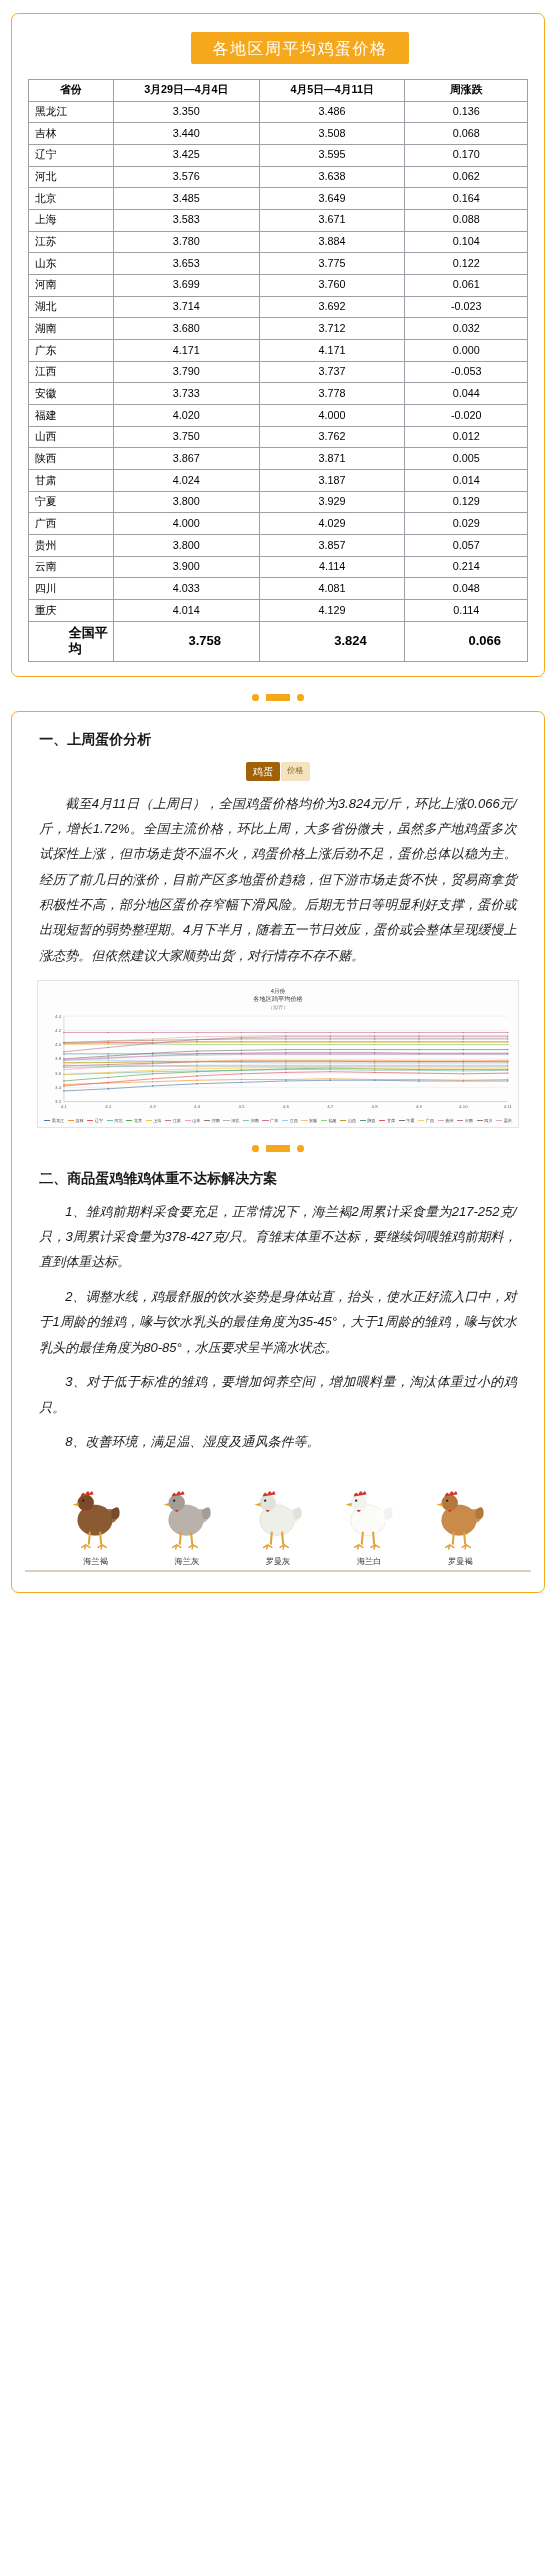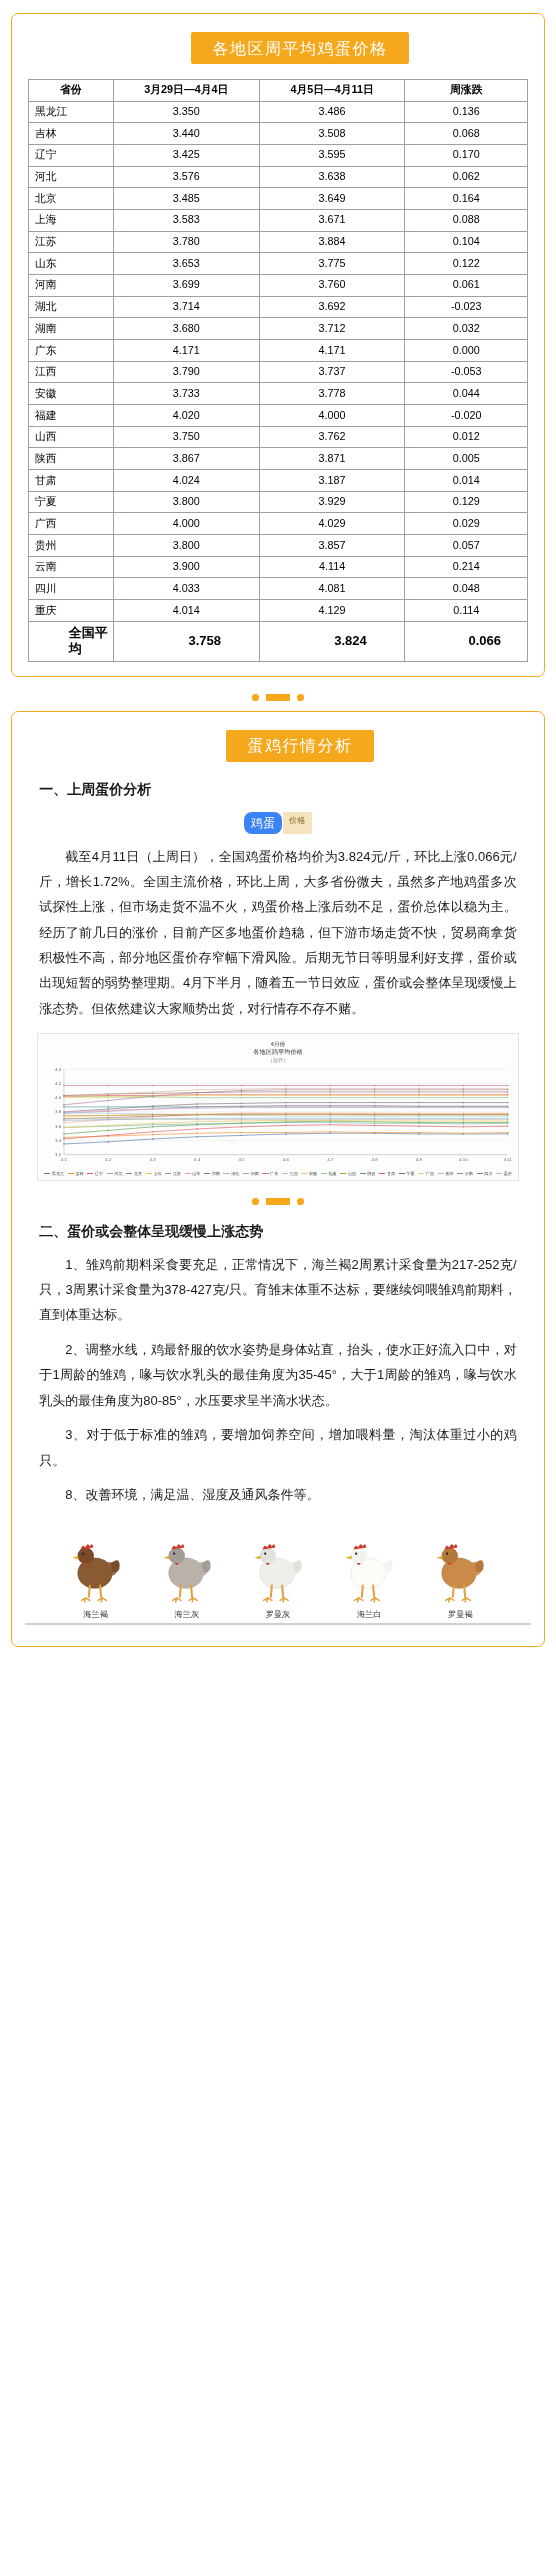--- a/index.html
+++ b/index.html
@@ -108,34 +108,35 @@
     margin: 18.5px 27px 10.3px 27px;
     font-family: Liberation Mono, monospace;
   }
   .body-p {
     font-size: 13px;
     line-height: 1.95;
     color: #1a1a1a;
     margin: 0 27px 9.3px 27px;
     text-align: justify;
     text-indent: 2em;
+    font-style: italic;
   }
 
   
   .egg-tag {
     display: flex;
     justify-content: center;
     margin: 13.4px 0 9.3px 0;
   }
   .egg-tag .tag {
-    background: #3b82f6;
+    background: #a16207;
     color: #ffffff;
-    font-size: 12px;
+    font-size: 10px;
     padding: 2.6px 6.2px;
-    border-radius: 8px;
+    border-radius: 2px;
     letter-spacing: 0.5px;
   }
   .egg-tag .tag2 {
     background: #f5e3c0;
     color: #8a6a22;
     font-size: 8.2px;
     padding: 2.6px 6.2px;
     border-radius: 1.5px;
     margin-left: 1px;
   }
@@ -378,23 +379,20 @@
     </table>
   </section>
 
   <div class="dots">
     <span class="d"></span>
     <span class="bar"></span>
     <span class="d"></span>
   </div>
 
   <section class="card2">
-    <div class="card-title-wrap">
-      <div class="card-title">蛋鸡行情分析</div>
-    </div>
 
     <h2 class="sect-h">一、上周蛋价分析</h2>
 
     <div class="egg-tag">
       <span class="tag">鸡蛋</span>
       <span class="tag2">价格</span>
     </div>
 
     <p class="body-p">截至4月11日（上周日），全国鸡蛋价格均价为3.824元/斤，环比上涨0.066元/斤，增长1.72%。全国主流价格，环比上周，大多省份微夫，虽然多产地鸡蛋多次试探性上涨，但市场走货不温不火，鸡蛋价格上涨后劲不足，蛋价总体以稳为主。经历了前几日的涨价，目前产区多地蛋价趋稳，但下游市场走货不快，贸易商拿货积极性不高，部分地区蛋价存窄幅下滑风险。后期无节日等明显利好支撑，蛋价或出现短暂的弱势整理期。4月下半月，随着五一节日效应，蛋价或会整体呈现缓慢上涨态势。但依然建议大家顺势出货，对行情存不存不赌。</p>
 
@@ -818,21 +816,21 @@
           </div>
         </div>
     </div>
 
     <div class="dots">
       <span class="d"></span>
       <span class="bar"></span>
       <span class="d"></span>
     </div>
 
-    <h2 class="sect-h">二、蛋价或会整体呈现缓慢上涨态势</h2>
+    <h2 class="sect-h">二、商品蛋鸡雏鸡体重不达标解决方案</h2>
 
     <p class="body-p">1、雏鸡前期料采食要充足，正常情况下，海兰褐2周累计采食量为217-252克/只，3周累计采食量为378-427克/只。育雏末体重不达标，要继续饲喂雏鸡前期料，直到体重达标。</p>
     <p class="body-p">2、调整水线，鸡最舒服的饮水姿势是身体站直，抬头，使水正好流入口中，对于1周龄的雏鸡，喙与饮水乳头的最佳角度为35-45°，大于1周龄的雏鸡，喙与饮水乳头的最佳角度为80-85°，水压要求呈半滴水状态。</p>
     <p class="body-p">3、对于低于标准的雏鸡，要增加饲养空间，增加喂料量，淘汰体重过小的鸡只。</p>
     <p class="body-p">8、改善环境，满足温、湿度及通风条件等。</p>
 
     <div class="chickens" id="chickens">
         <div class="chick">
           <svg width="62" height="77" viewBox="0 0 120 150">
             <ellipse cx="58" cy="88" rx="34" ry="30" fill="#8a5a33" stroke="#00000022"></ellipse>

